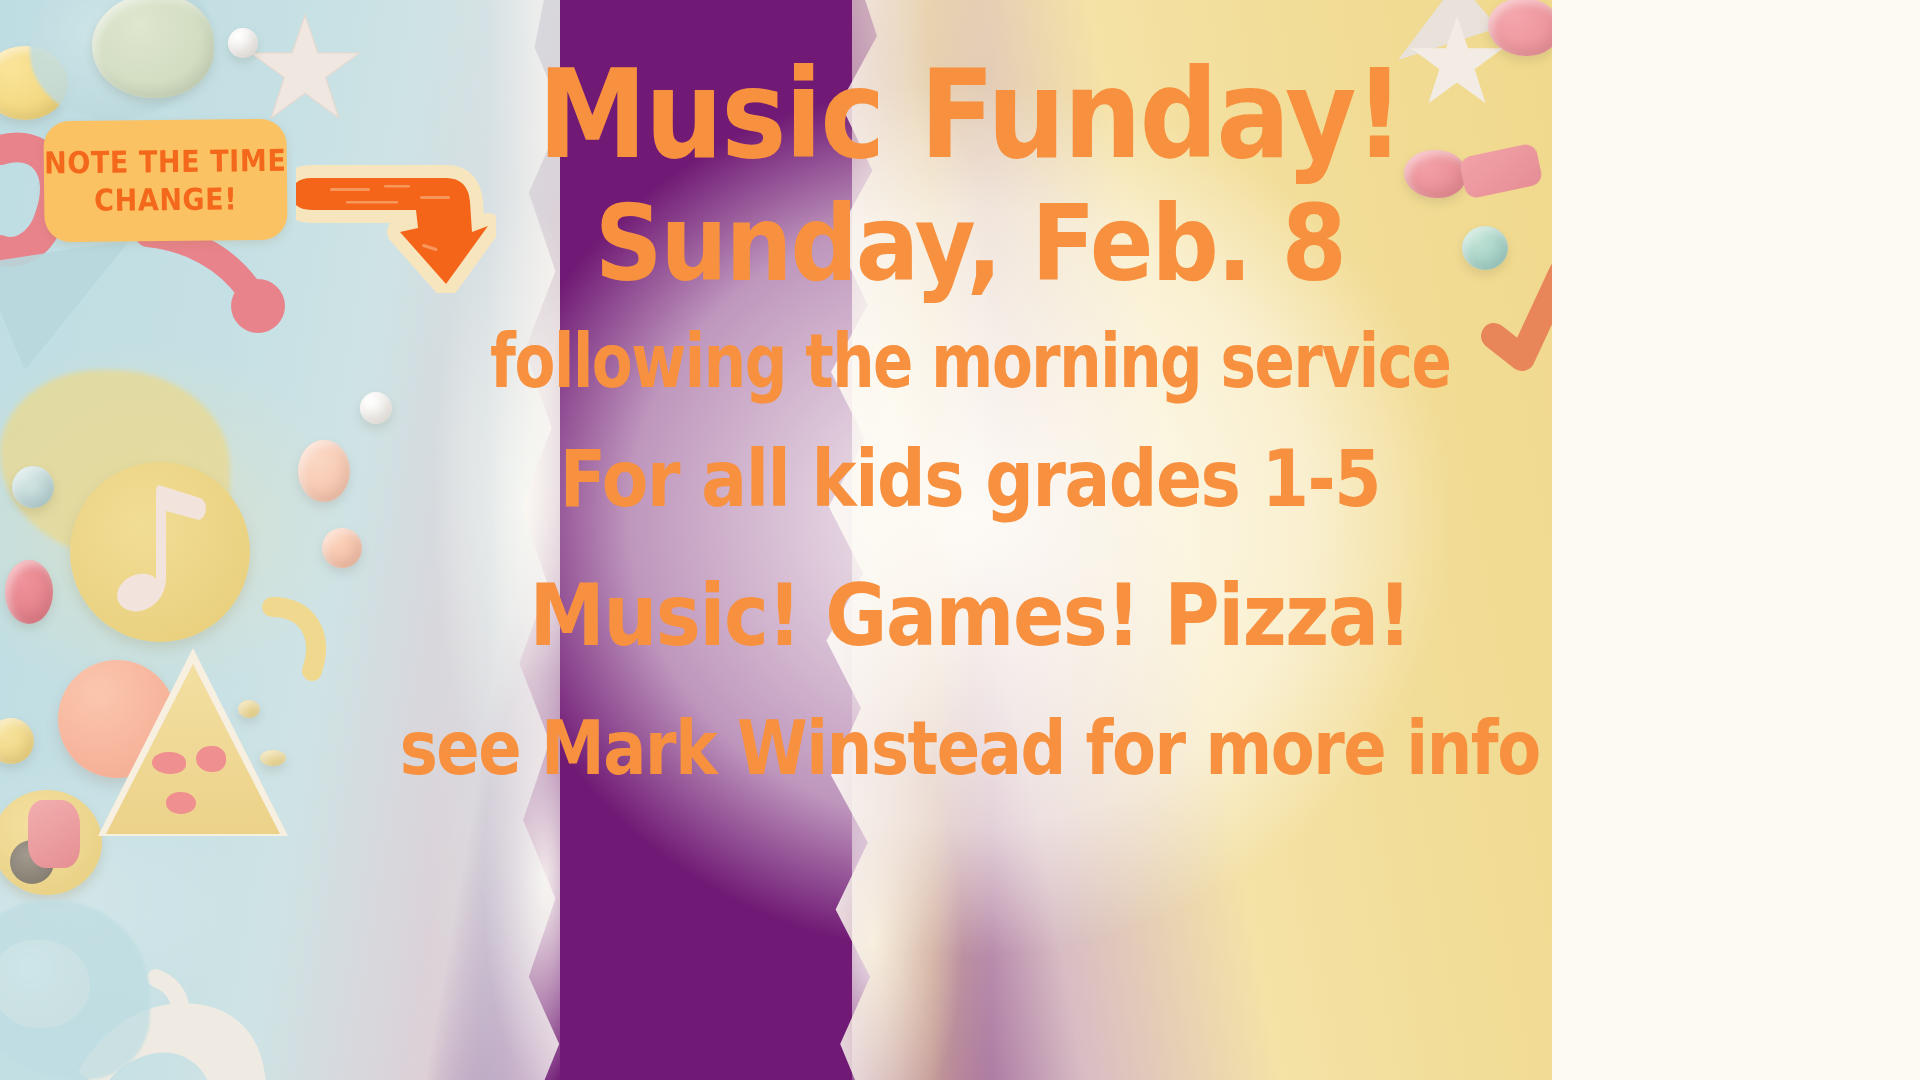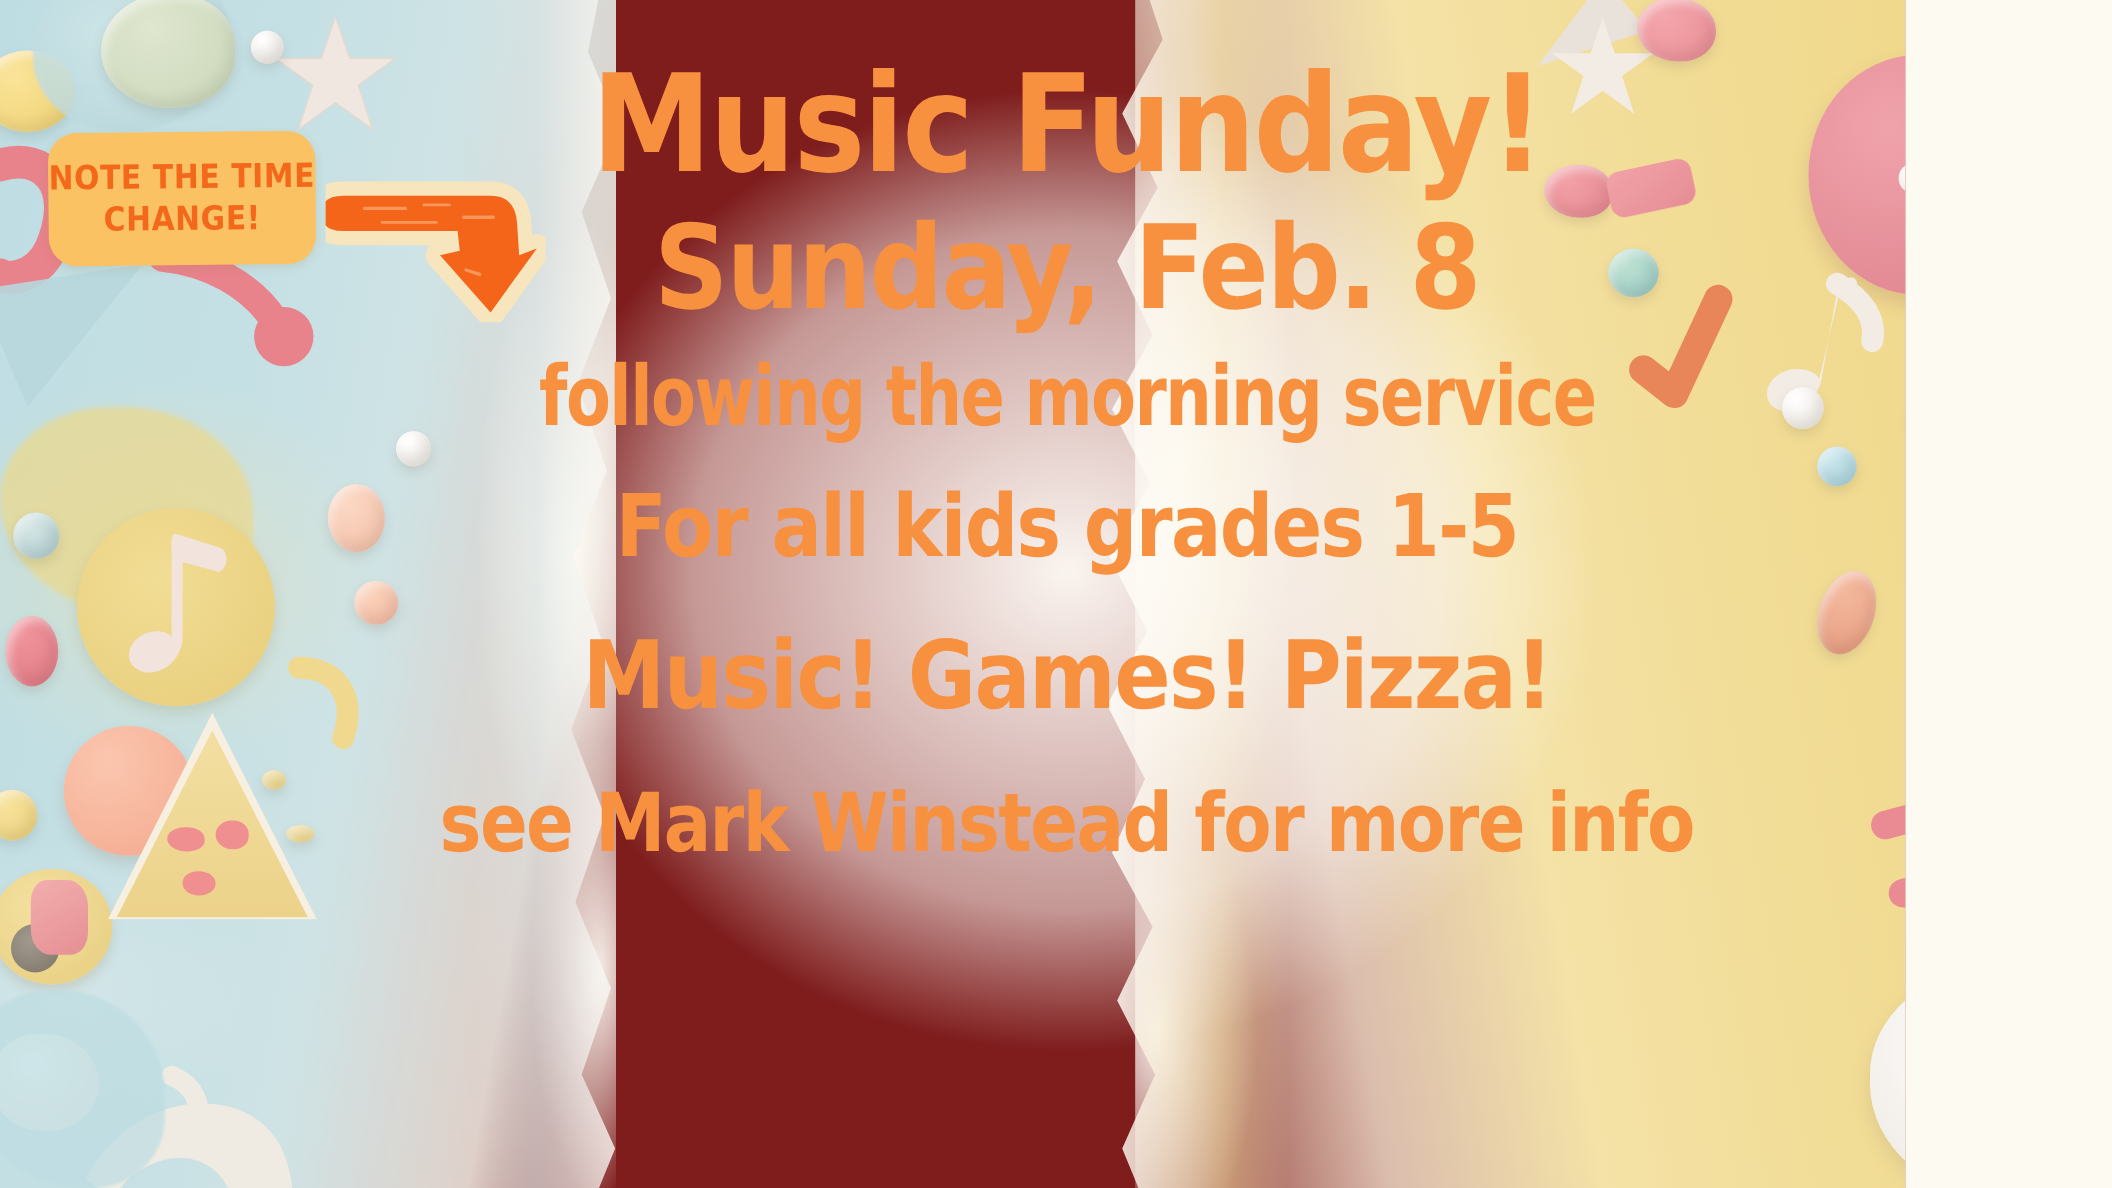--- a/index.html
+++ b/index.html
@@ -2,22 +2,22 @@
 <html><head>
 <meta charset="utf-8">
 <style>
   html,body{margin:0;padding:0;}
   body{
     width:1920px;height:1080px;overflow:hidden;
     font-family:"DejaVu Sans", sans-serif;
     background:#fdfaf2;
   }
   #poster{
-    position:relative;width:1732px;height:1080px;overflow:hidden;
-    background:#7f1d1d;
+    position:relative;width:1552px;height:1080px;overflow:hidden;
+    background:#701a75;
   }
 
   
   .bg-left{
     position:absolute;left:0;top:0;width:560px;height:1080px;
     background:
       radial-gradient(ellipse 260px 200px at 60px 900px, rgba(225,235,236,.55), transparent 70%),
       radial-gradient(ellipse 300px 260px at 140px 520px, rgba(240,226,178,.45), transparent 70%),
       linear-gradient(100deg,#bedde3 0%, #c5e0e4 38%, #cfe3e5 58%, rgba(240,240,232,.85) 82%, rgba(253,250,244,0) 100%);
     filter:saturate(1.02);

